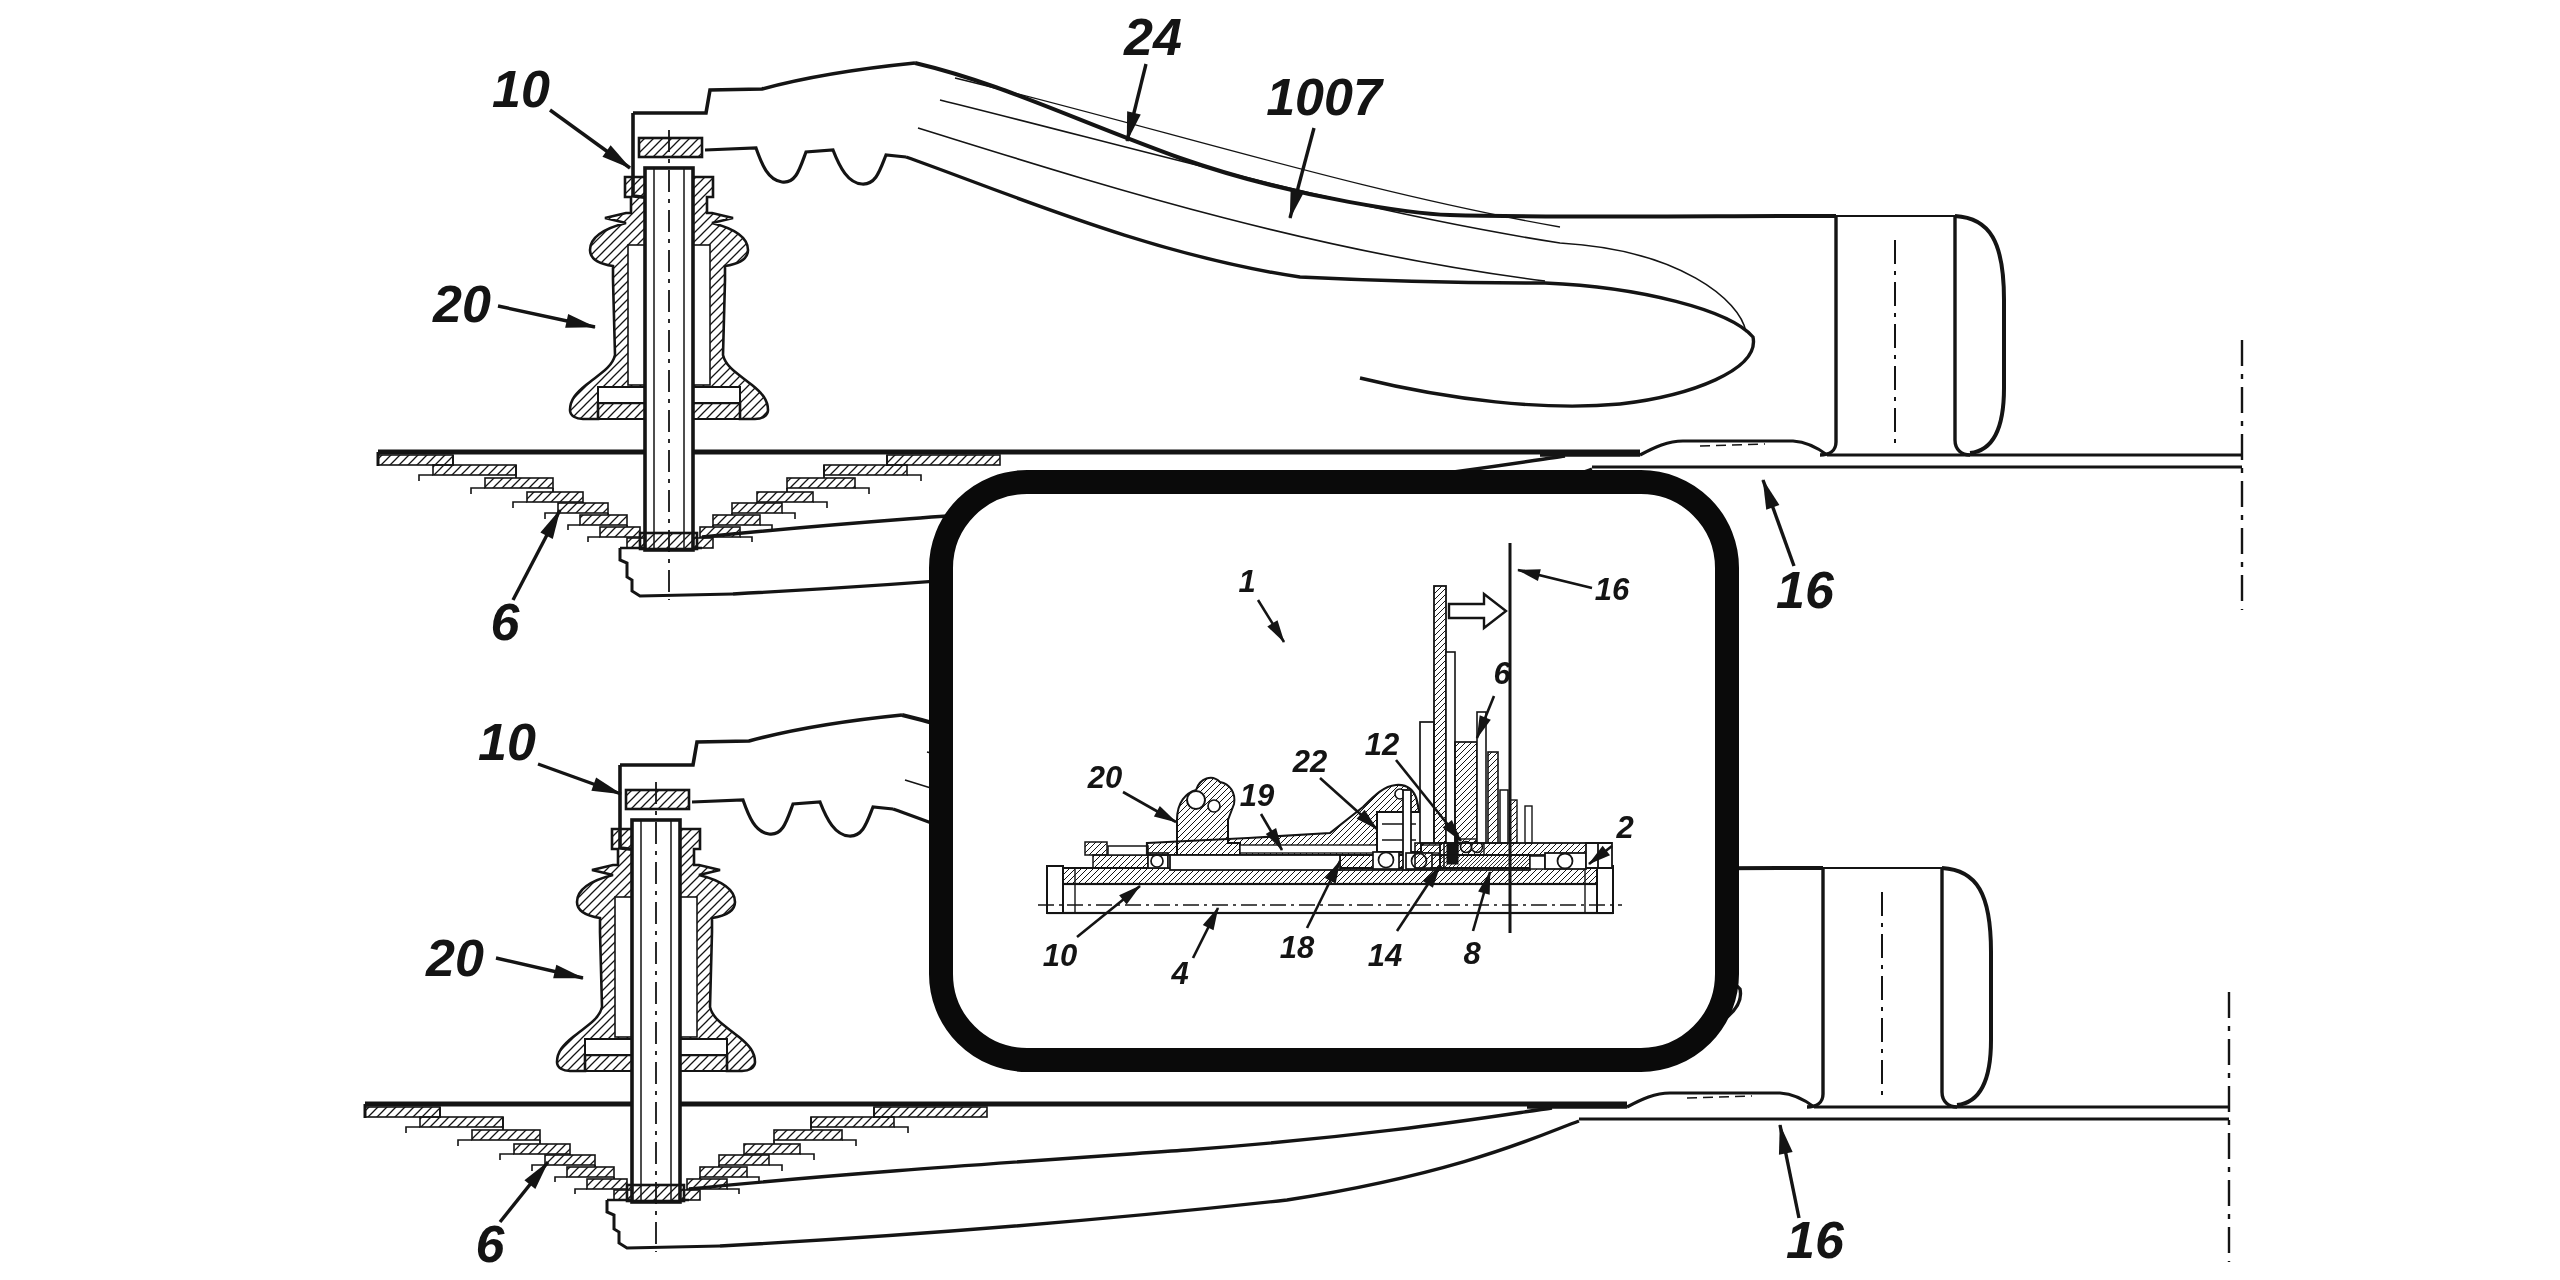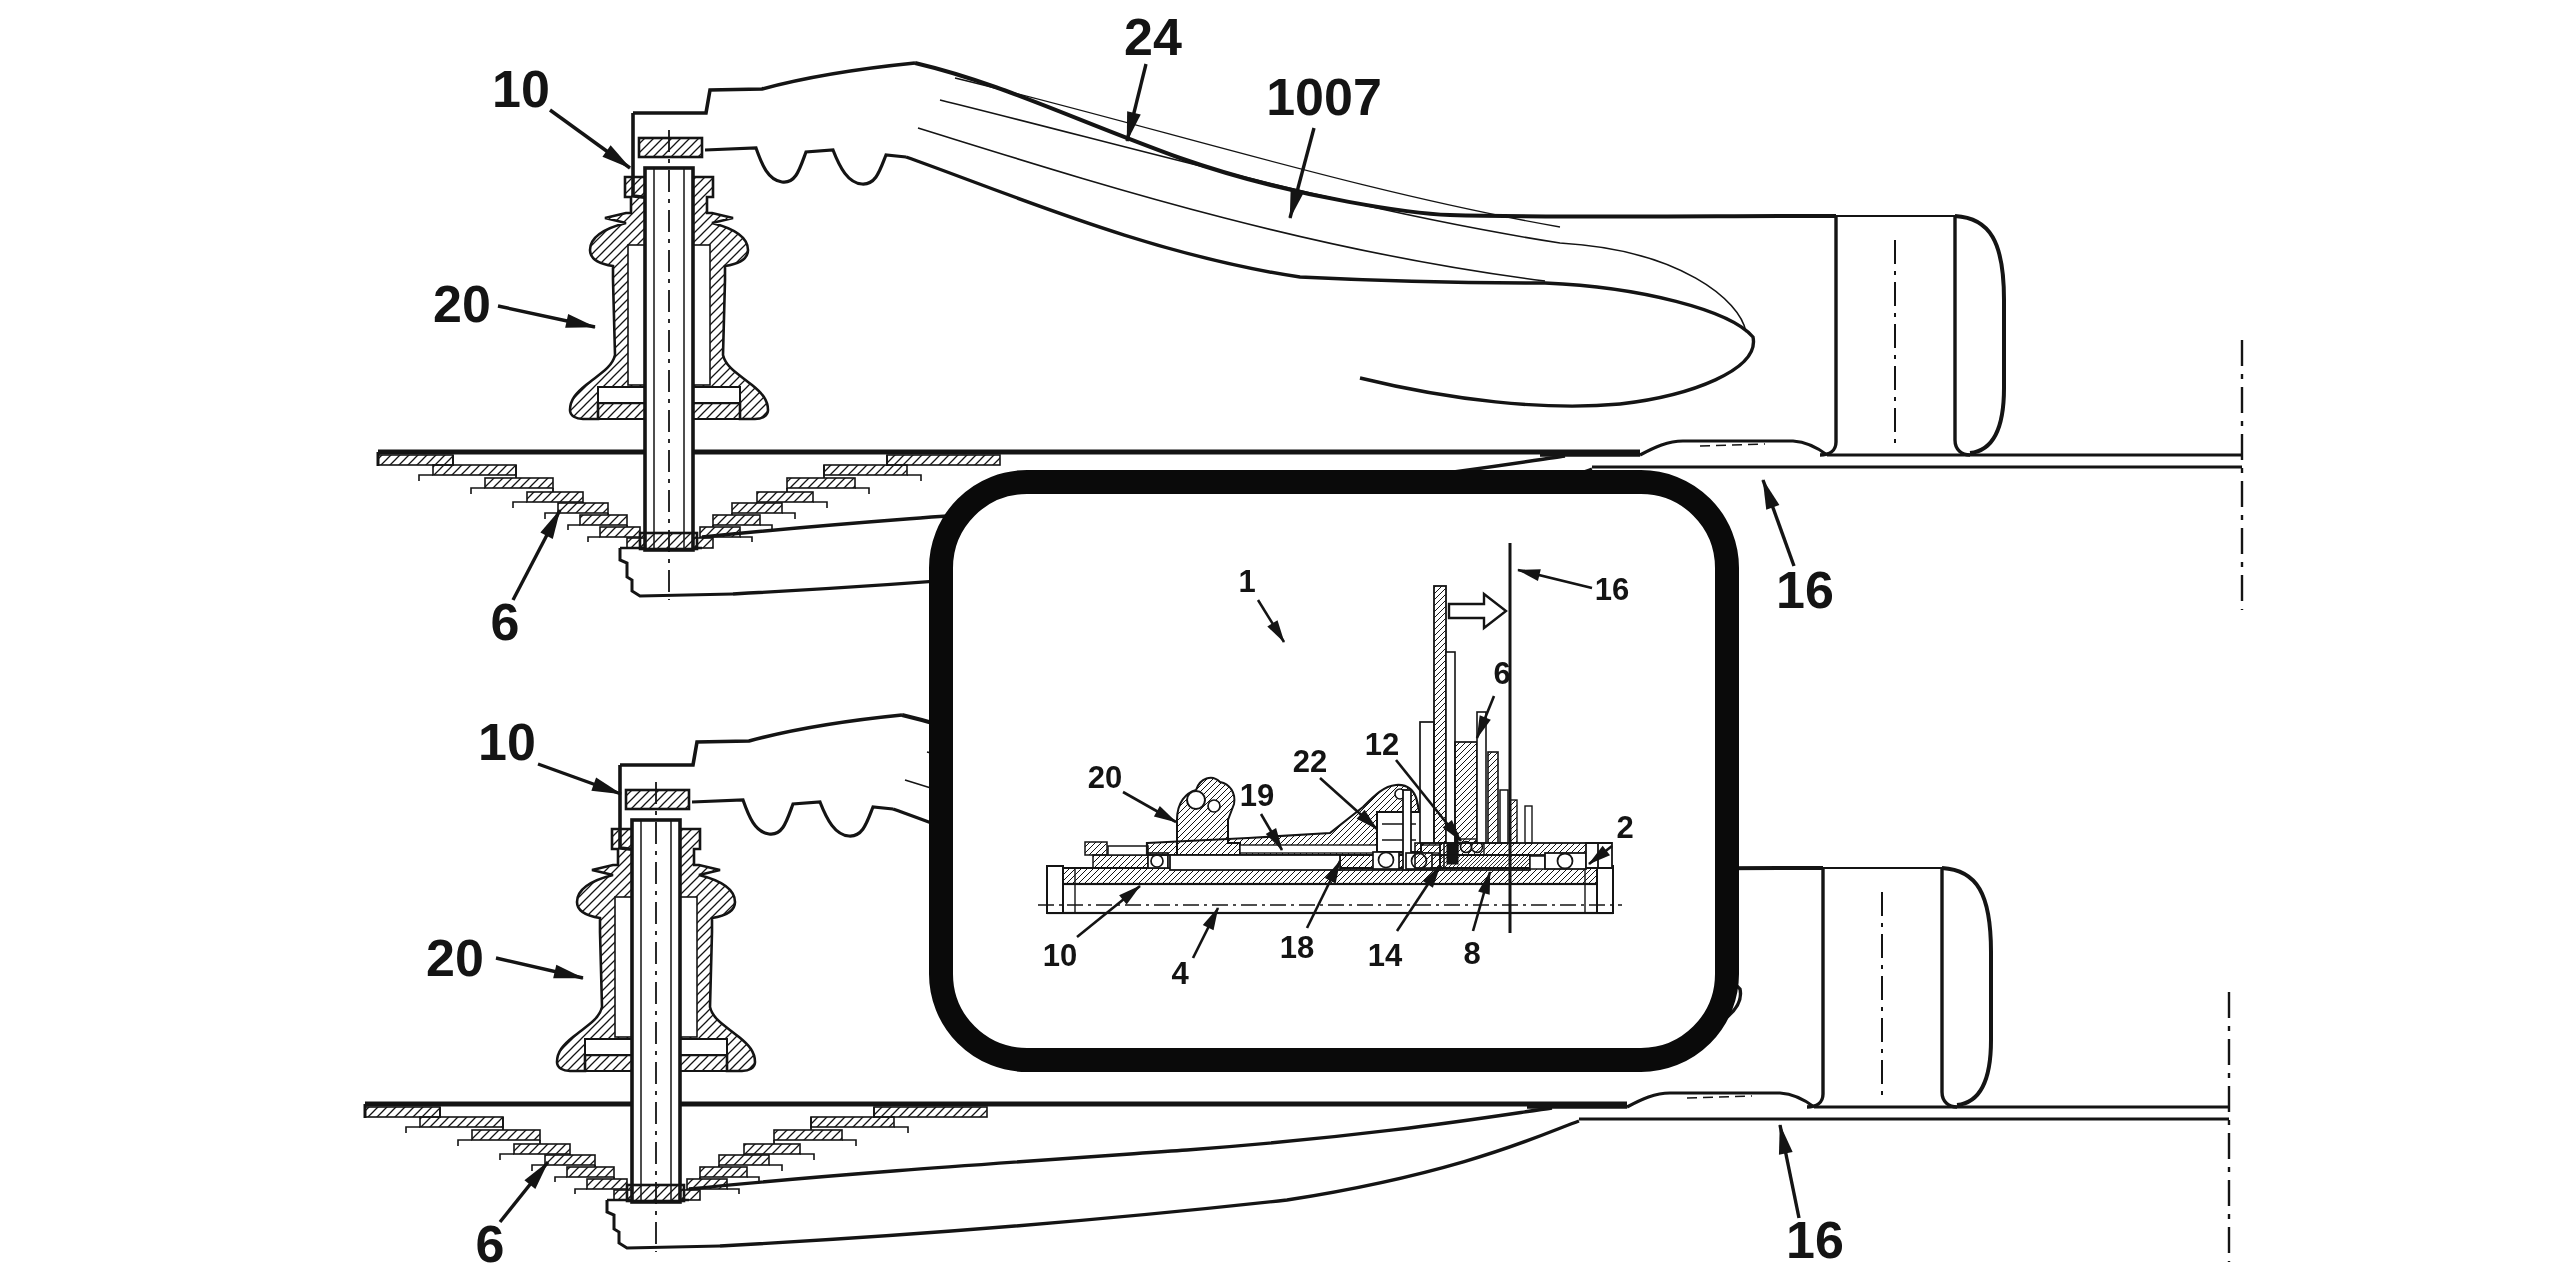--- a/index.html
+++ b/index.html
@@ -1,16 +1,16 @@
 <!DOCTYPE html>
 <html><head>
 <meta charset="utf-8">
 <style>
   html,body{margin:0;padding:0;background:#ffffff;}
-  .stage{position:relative;width:2560px;height:1280px;background:#ffffff;overflow:hidden;}
+  .stage{position:relative;width:2560px;height:1280px;background:#ffffff;overflow:hidden;font-style:italic;}
   svg{display:block;}
   text.ref-main{font-family:"Liberation Sans",sans-serif;font-weight:700;font-size:52px;}
   text.ref-inset{font-family:"Liberation Sans",sans-serif;font-weight:700;font-size:31px;}
 </style>
 </head>
 <body>
 
 <div class="stage">
 <svg viewBox="0 0 2560 1280" width="2560" height="1280">
   <defs>

